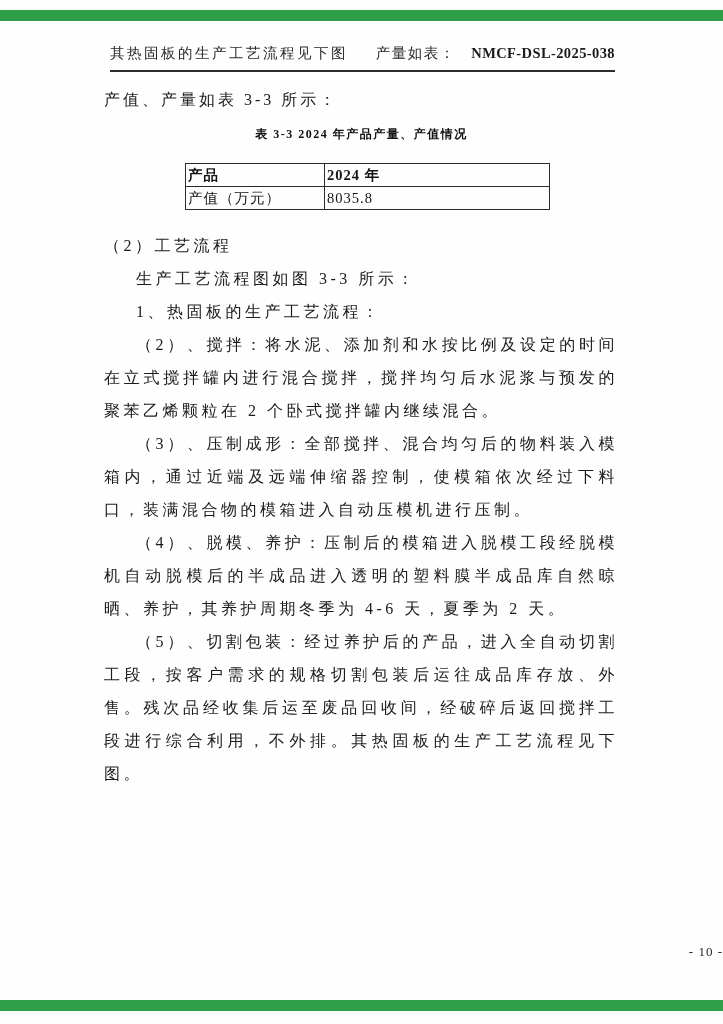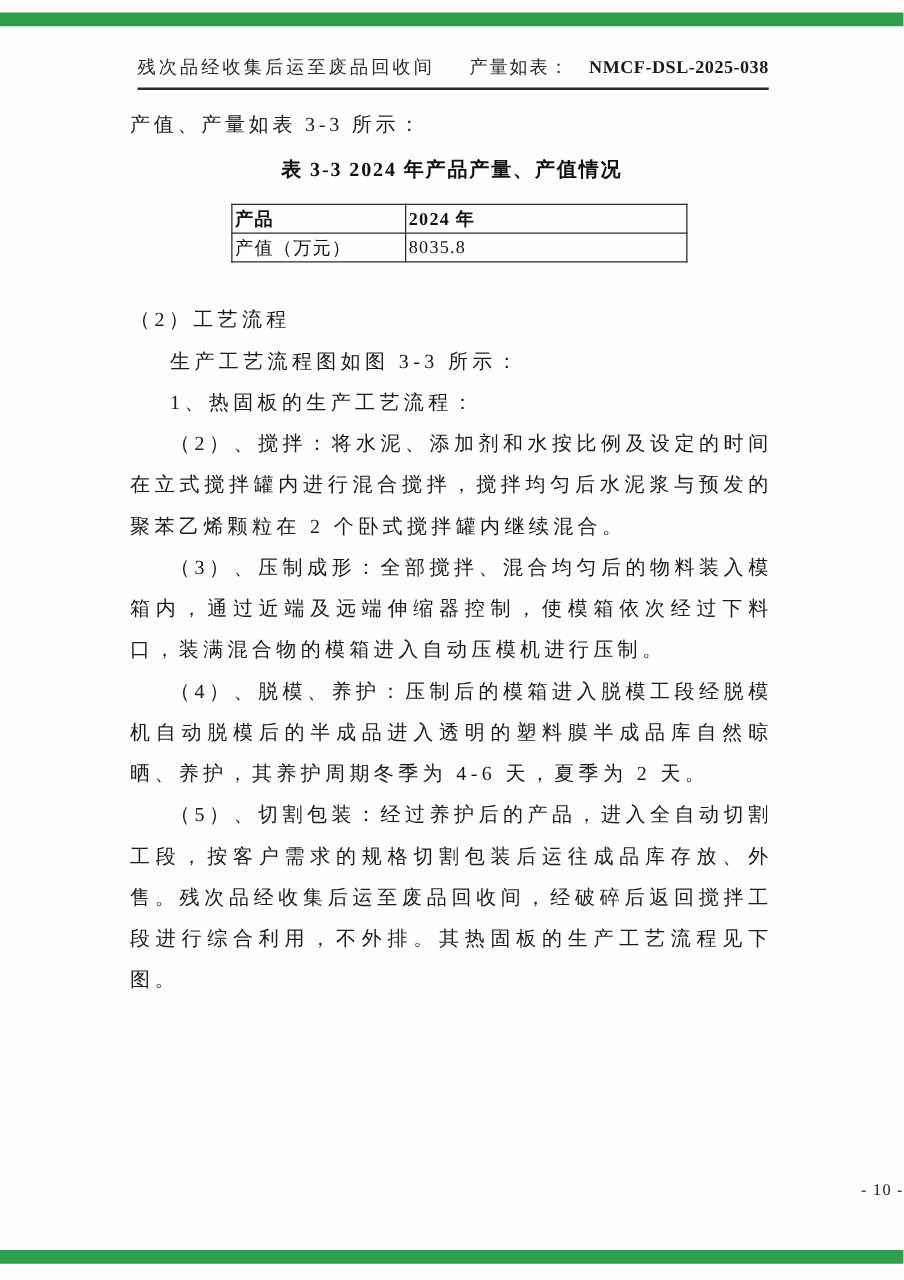--- a/index.html
+++ b/index.html
@@ -70,21 +70,21 @@
   }
 
   
   .table-caption {
     position: absolute;
     top: 126px;
     left: 0;
     width: 723px;
     text-align: center;
     font-weight: bold;
-    font-size: 16px;
+    font-size: 12px;
     letter-spacing: 1.5px;
     color: #111;
   }
 
   
   .prod-table {
     position: absolute;
     top: 163px;
     left: 185px;
     border-collapse: collapse;
@@ -100,21 +100,21 @@
     padding: 0 2px;
     color: #141414;
   }
   .prod-table .col-a { width: 134px; }
   .prod-table .col-b { width: 220px; }
   .prod-table .th { font-weight: bold; }
 
   
   .body-text {
     position: absolute;
-    top: 240px;
+    top: 229px;
     left: 104px;
     width: 514px;
     font-size: 16px;
     line-height: 33px;
     text-align: justify;
     letter-spacing: 3.5px;
     color: #1b1b1b;
   }
   .body-text p {
     margin: 0;
@@ -135,21 +135,21 @@
   }
 </style>
 </head>
 <body>
 
 <div class="page">
 
   <div class="band band-top"></div>
 
   <div class="doc-header">
-    <span class="company-name">残次品经收集后运至废品回收间</span>
+    <span class="company-name">其热固板的生产工艺流程见下图</span>
     <span class="archive">
       <span class="archive-label">产量如表：</span>
       <span class="archive-no">NMCF-DSL-2025-038</span>
     </span>
   </div>
 
   <div class="intro-line">产值、产量如表 3-3 所示：</div>
 
   <div class="table-caption">表 3-3 2024 年产品产量、产值情况</div>
 

